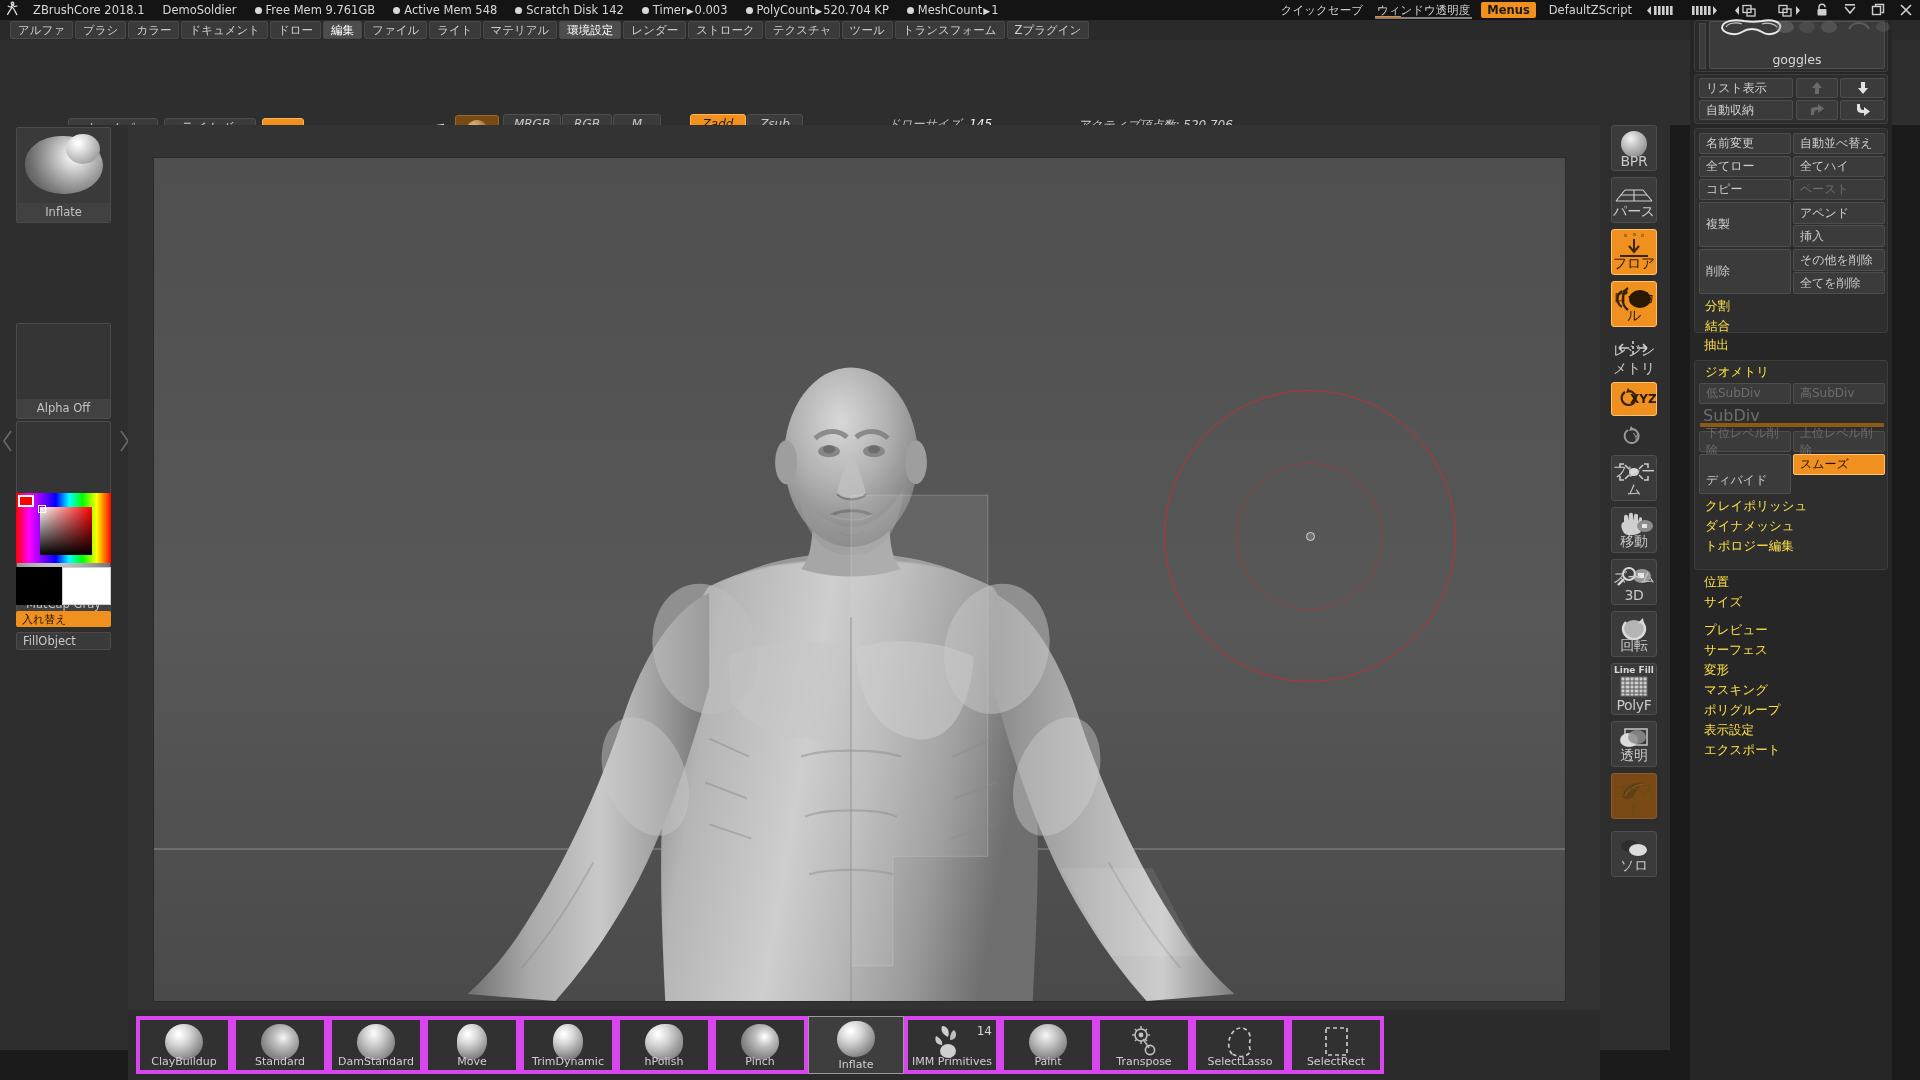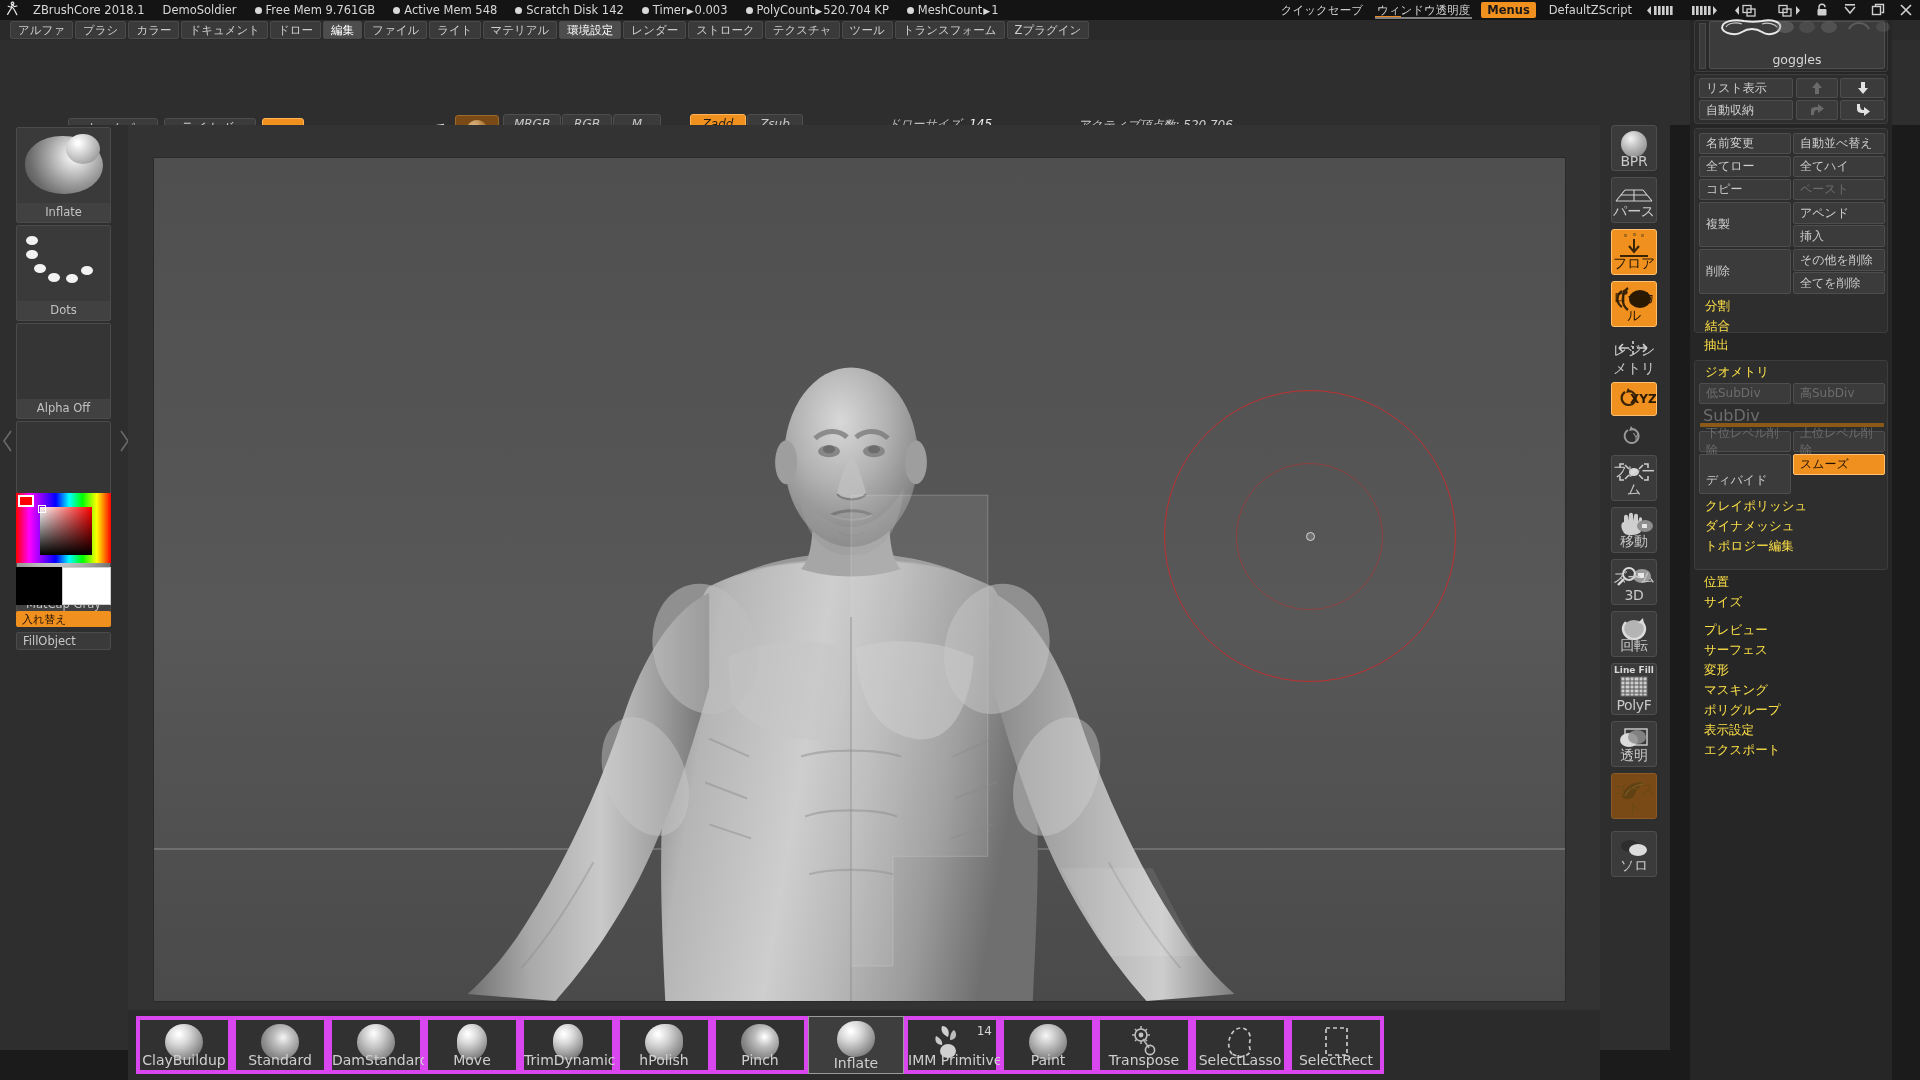--- a/index.html
+++ b/index.html
@@ -256,21 +256,21 @@
     position:absolute; left:128px; top:1010px; width:1472px; height:70px;
     background:#2b2b2b;
   }
   .bb-item {
     position:absolute; top:6px; width:96px; height:58px;
     background:#313131; border:4px solid #d946ef;
   }
   .bb-item.sel { background:#3e3e3e; border:1px solid #9a9a9a; }
   .bb-lbl {
     position:absolute; left:0; right:0; bottom:2px; text-align:center;
-    font-size:14px; color:#cfcfcf; white-space:nowrap;
+    font-size:11px; color:#cfcfcf; white-space:nowrap;
   }
   .bb-art {
     position:absolute; left:50%; top:4px; margin-left:-19px;
     width:38px; height:36px;
   }
   .sphere-gray {
     width:100%; height:100%; border-radius:50%;
     background: radial-gradient(circle at 36% 28%, #ffffff 3%, #d8d8d8 30%, #9c9c9c 62%, #6a6a6a 88%, #4e4e4e 100%);
   }
   .bb-count {
@@ -482,31 +482,20 @@
   <div class="lefttray">
 
     <div class="swatch" style="top:2px;">
       <div class="art">
         <span class="brush-inflate"></span>
           <span class="brush-inflate2"></span>
       </div>
       <div class="cap">Inflate</div>
     </div>
 
-    <div class="swatch" style="top:100px;">
-      <div class="art">
-        <span class="dot" style="left:9px; top:10px; width:12px; height:9px;"></span>
-        <span class="dot" style="left:9px; top:24px; width:12px; height:9px;"></span>
-        <span class="dot" style="left:17px; top:38px; width:12px; height:9px;"></span>
-        <span class="dot" style="left:31px; top:47px; width:12px; height:9px;"></span>
-        <span class="dot" style="left:49px; top:48px; width:12px; height:9px;"></span>
-        <span class="dot" style="left:64px; top:40px; width:12px; height:9px;"></span>
-      </div>
-      <div class="cap">Dots</div>
-    </div>
 
     <div class="swatch" style="top:198px;">
       <div class="art" style="background:#353535;"></div>
       <div class="cap">Alpha Off</div>
     </div>
 
     <div class="swatch" style="top:296px;">
       <div class="art" style="background:#353535;"></div>
       <div class="cap">Texture Off</div>
     </div>

